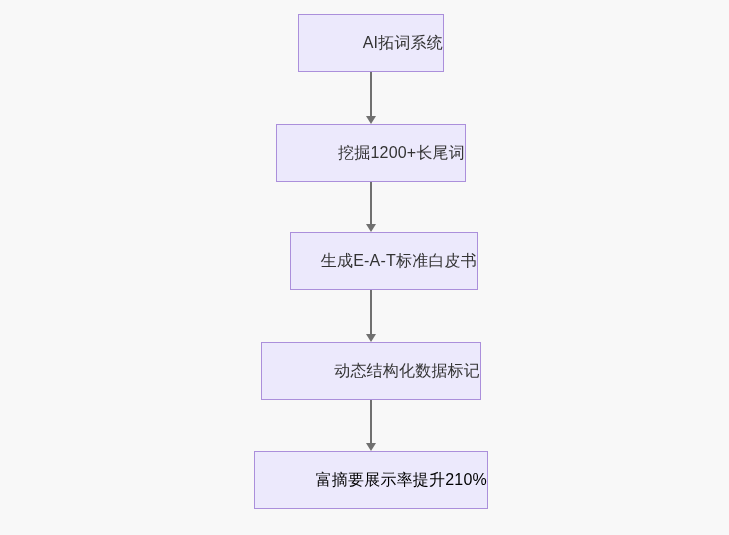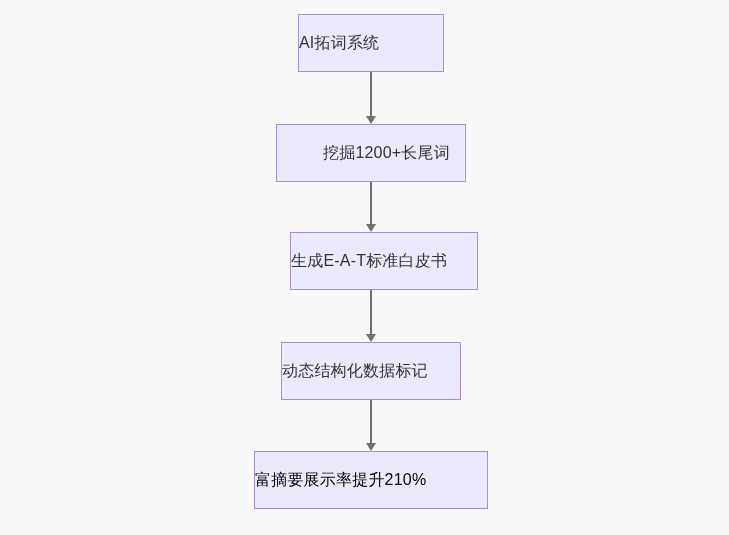--- a/index.html
+++ b/index.html
@@ -20,21 +20,21 @@
     height: 535px;
   }
 
   .node {
     position: absolute;
     box-sizing: border-box;
     background: #ece9fc;
     border: 1.4px solid #ab8fdb;
     display: flex;
     align-items: center;
-    justify-content: flex-start;
+    justify-content: flex-end;
     transform: translateX(-50%);
   }
 
   .node-label {
     font-size: 16px;
     color: #333333;
     line-height: 1;
     letter-spacing: 0.2px;
     white-space: nowrap;
   }
@@ -88,19 +88,19 @@
     </div>
     <div class="node" style="left: 371px; top: 14px; width: 146px; height: 58px; background: rgb(236, 233, 252); border-color: rgb(171, 143, 219);">
       <span class="node-label" style="color: rgb(51, 51, 51);">AI拓词系统</span>
     </div>
     <div class="node" style="left: 371px; top: 124px; width: 190px; height: 58px; background: rgb(236, 233, 252); border-color: rgb(171, 143, 219); padding-left: 46px;">
       <span class="node-label" style="color: rgb(51, 51, 51);">挖掘1200+长尾词</span>
     </div>
     <div class="node" style="left: 384px; top: 232px; width: 188px; height: 58px; background: rgb(236, 233, 252); border-color: rgb(171, 143, 219);">
       <span class="node-label" style="color: rgb(51, 51, 51);">生成E-A-T标准白皮书</span>
     </div>
-    <div class="node" style="left: 371px; top: 342px; width: 180px; height: 58px; background: rgb(236, 233, 252); border-color: rgb(171, 143, 219);">
+    <div class="node" style="left: 371px; top: 342px; width: 220px; height: 58px; background: rgb(236, 233, 252); border-color: rgb(171, 143, 219);">
       <span class="node-label" style="color: rgb(51, 51, 51);">动态结构化数据标记</span>
     </div>
     <div class="node" style="left: 371px; top: 451px; width: 234px; height: 58px; background: rgb(236, 233, 252); border-color: rgb(171, 143, 219);">
       <span class="node-label" style="color: #000000;">富摘要展示率提升210%</span>
     </div>
   </div>
 
 </body></html>

